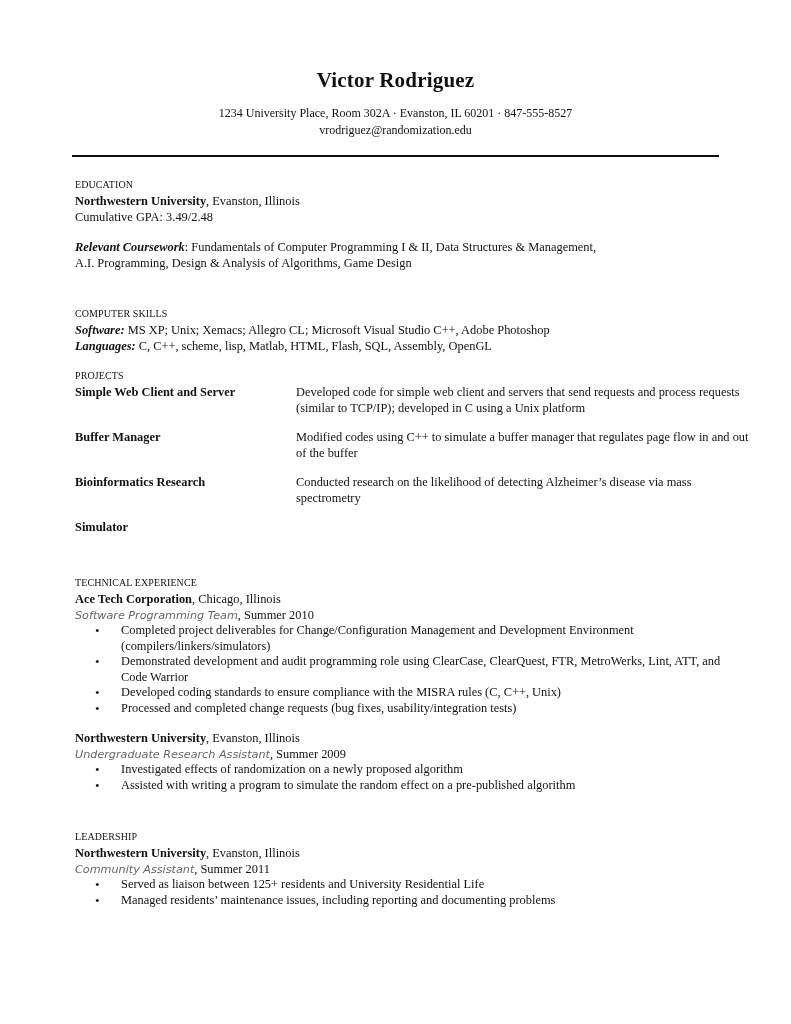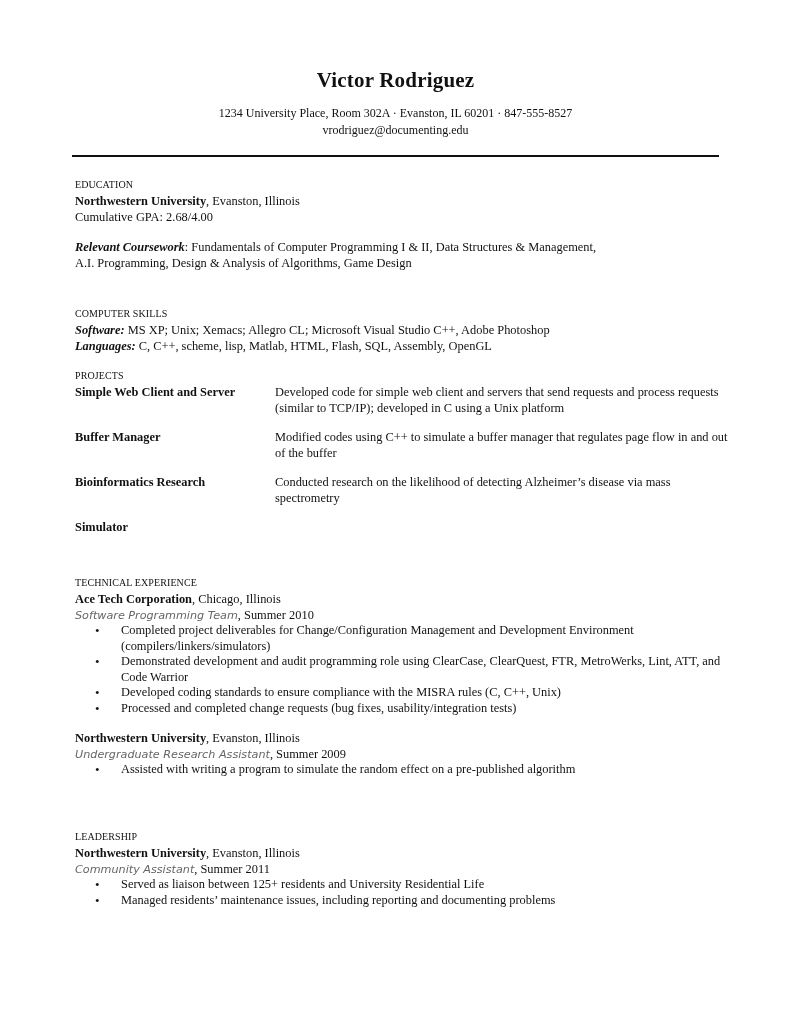--- a/index.html
+++ b/index.html
@@ -23,41 +23,41 @@
     }
     .block { position: absolute; left: 75px; width: 660px; font-size: 12.4px; line-height: 15.5px; }
     .sec-title { font-size: 10px; line-height: 16px; margin-bottom: 1px; letter-spacing: 0.1px; }
     .b { font-weight: bold; }
     .bi { font-weight: bold; font-style: italic; }
     .role { font-family: "DejaVu Sans", "Liberation Sans", sans-serif; font-style: italic; color: #666; font-size: 11.2px; }
     .line { white-space: nowrap; }
     .gap { height: 15px; }
     .proj-row { display: flex; margin-bottom: 14px; }
     .proj-name { width: 200px; font-weight: bold; flex: none; }
-    .proj-desc { width: 460px; flex: none; }
+    .proj-desc { width: 460px; flex: none; margin-left: 21px; }
     ul.bullets { list-style: none; margin: 0; padding: 0 0 0 20px; }
     ul.bullets li { position: relative; padding-left: 26px; }
     ul.bullets li::before { content: "\2022"; position: absolute; left: 0; top: 0; font-size: 13px; }
   </style>
 </head>
 <body>
 
 <div class="page">
 
   <div class="name">Victor Rodriguez</div>
   <div class="contact">
     <div>1234 University Place, Room 302A · Evanston, IL 60201 · 847-555-8527</div>
-    <div>vrodriguez@documenting.edu</div>
+    <div>vrodriguez@randomization.edu</div>
   </div>
   <div class="rule"></div>
 
   <div class="block" style="top:173px;">
     <div class="sec-title">EDUCATION</div>
     <div class="line"><span class="b">Northwestern University</span><span>, Evanston, Illinois</span></div>
-    <div class="line">Cumulative GPA: 2.68/4.00</div>
+    <div class="line">Cumulative GPA: 3.49/2.48</div>
     <div class="gap"></div>
     <div class="line"><span class="bi">Relevant Coursework</span><span>: Fundamentals of Computer Programming I &amp; II, Data Structures &amp; Management,</span></div>
     <div class="line">A.I. Programming, Design &amp; Analysis of Algorithms, Game Design</div>
   </div>
 
   <div class="block" style="top:302px;">
     <div class="sec-title">COMPUTER SKILLS</div>
     <div class="line"><span class="bi">Software:</span><span> MS XP; Unix; Xemacs; Allegro CL; Microsoft Visual Studio C++, Adobe Photoshop</span></div>
     <div class="line"><span class="bi">Languages:</span><span> C, C++, scheme, lisp, Matlab, HTML, Flash, SQL, Assembly, OpenGL</span></div>
   </div>
@@ -88,20 +88,21 @@
     <ul class="bullets">
       <li>Completed project deliverables for Change/Configuration Management and Development Environment (compilers/linkers/simulators)</li>
       <li>Demonstrated development and audit programming role using ClearCase, ClearQuest, FTR, MetroWerks, Lint, ATT, and Code Warrior</li>
       <li>Developed coding standards to ensure compliance with the MISRA rules (C, C++, Unix)</li>
       <li>Processed and completed change requests (bug fixes, usability/integration tests)</li>
     </ul>
     <div class="gap"></div>
     <div class="line"><span class="b">Northwestern University</span><span>, Evanston, Illinois</span></div>
     <div class="line"><span class="role">Undergraduate Research Assistant</span><span>, Summer 2009</span></div>
     <ul class="bullets">
+      <li>Investigated effects of randomization on a newly proposed algorithm</li>
       <li>Assisted with writing a program to simulate the random effect on a pre-published algorithm</li>
     </ul>
   </div>
 
   <div class="block" style="top:825px;">
     <div class="sec-title">LEADERSHIP</div>
     <div class="line"><span class="b">Northwestern University</span><span>, Evanston, Illinois</span></div>
     <div class="line"><span class="role">Community Assistant</span><span>, Summer 2011</span></div>
     <ul class="bullets">
       <li>Served as liaison between 125+ residents and University Residential Life</li>

